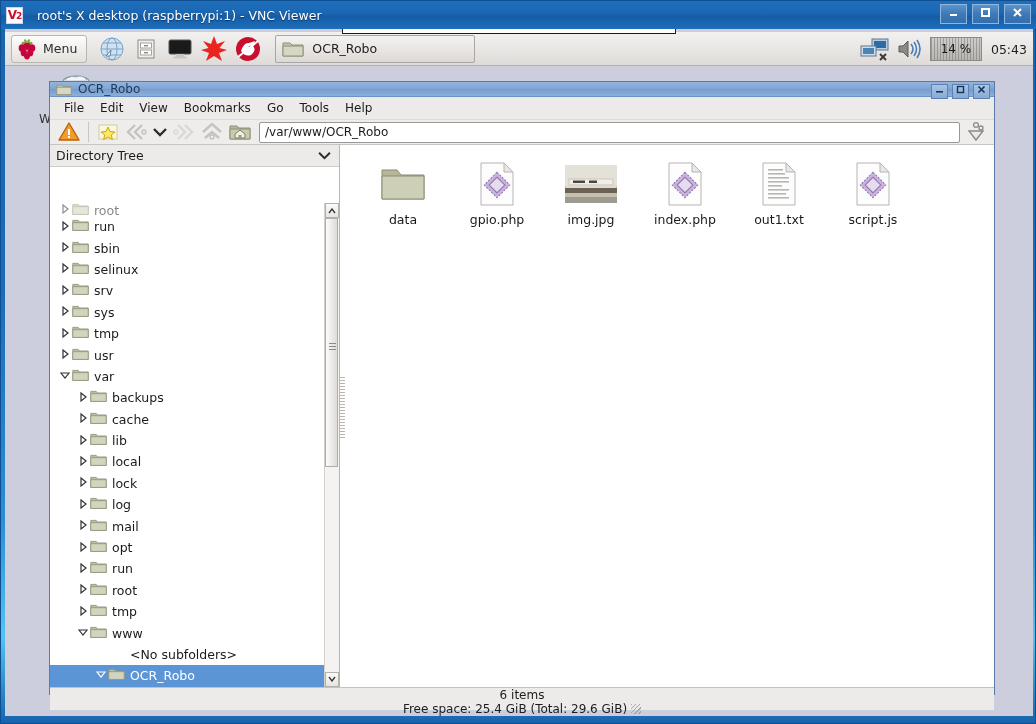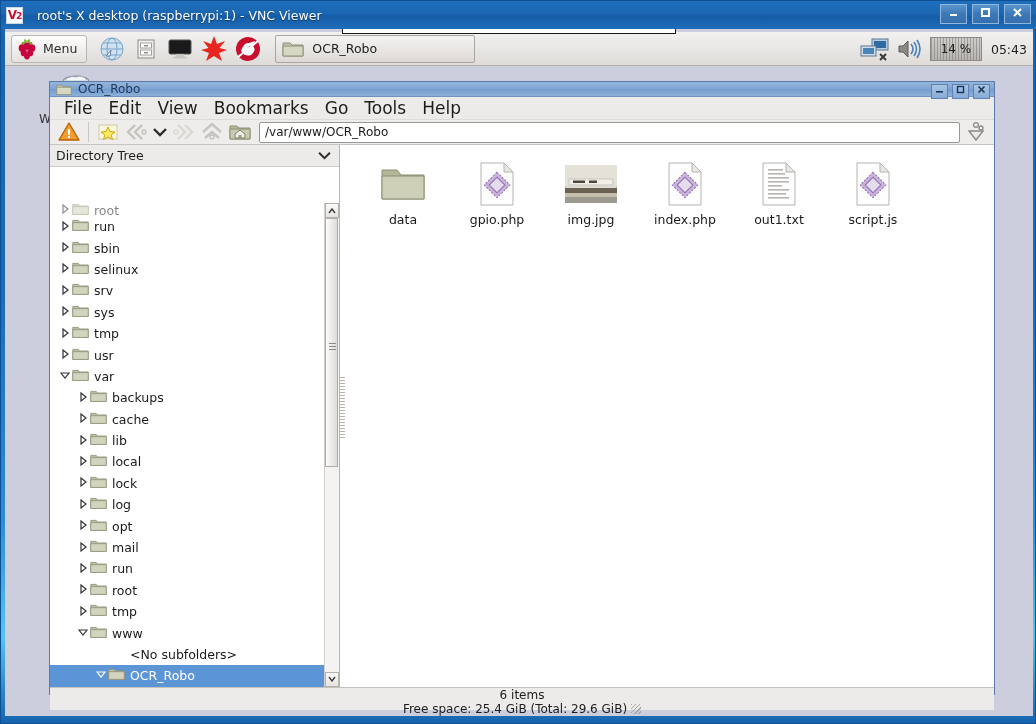--- a/index.html
+++ b/index.html
@@ -132,21 +132,21 @@
     background: linear-gradient(to bottom,#a9c5e4,#88aad4);
     border: 1px solid #5d81b4;
     color: #173456; font-size: 9px; line-height: 13px; text-align: center;
   }
   #fm-menubar {
     height: 23px; background: #ecebe9;
     display: flex; align-items: center; padding-left: 6px;
     border-bottom: 1px solid #dedcd8;
   }
   .menu-item {
-    font-size: 17px; color: #1c1c1c; padding: 12px 8px;
+    font-size: 12px; color: #1c1c1c; padding: 12px 8px;
   }
   #fm-toolbar {
     height: 31px; background: #eeedeb;
     display: flex; align-items: center; padding: 0 6px;
     border-bottom: 1px solid #c8c5c1; gap: 2px; text-align: center;
   }
   .tb-icon { width: 26px; height: 24px; display: flex; align-items: center; justify-content: center; }
   .tb-sep { width: 1px; height: 20px; background: #c9c6c2; margin: 0 4px; }
   #path-entry {
     flex: 1; height: 21px; background: #ffffff;
@@ -629,32 +629,32 @@
                 </div>
                 <div class="tree-row">
                   <span style="width: 26px; flex: 0 0 auto;"></span>
                   <span class="arrow"><svg width="9" height="10" viewBox="0 0 9 10">
                       <path d="M2 1 L7 5 L2 9 Z" fill="none" stroke="currentColor" stroke-width="1.2"></path>
                     </svg></span>
                   <span class="folder"><svg width="17" height="14" viewBox="0 0 22 18">
                       <path d="M1 3 H8 L10 5 H21 V16 H1 Z" fill="#bcbea3" stroke="#8e9078"></path>
                       <path d="M1 6 H21 V16 H1 Z" fill="#d2d4bd" stroke="#8e9078"></path>
                     </svg></span>
+                  <span>mail</span>
+                </div>
+                <div class="tree-row">
+                  <span style="width: 26px; flex: 0 0 auto;"></span>
+                  <span class="arrow"><svg width="9" height="10" viewBox="0 0 9 10">
+                      <path d="M2 1 L7 5 L2 9 Z" fill="none" stroke="currentColor" stroke-width="1.2"></path>
+                    </svg></span>
+                  <span class="folder"><svg width="17" height="14" viewBox="0 0 22 18">
+                      <path d="M1 3 H8 L10 5 H21 V16 H1 Z" fill="#bcbea3" stroke="#8e9078"></path>
+                      <path d="M1 6 H21 V16 H1 Z" fill="#d2d4bd" stroke="#8e9078"></path>
+                    </svg></span>
                   <span>opt</span>
-                </div>
-                <div class="tree-row">
-                  <span style="width: 26px; flex: 0 0 auto;"></span>
-                  <span class="arrow"><svg width="9" height="10" viewBox="0 0 9 10">
-                      <path d="M2 1 L7 5 L2 9 Z" fill="none" stroke="currentColor" stroke-width="1.2"></path>
-                    </svg></span>
-                  <span class="folder"><svg width="17" height="14" viewBox="0 0 22 18">
-                      <path d="M1 3 H8 L10 5 H21 V16 H1 Z" fill="#bcbea3" stroke="#8e9078"></path>
-                      <path d="M1 6 H21 V16 H1 Z" fill="#d2d4bd" stroke="#8e9078"></path>
-                    </svg></span>
-                  <span>mail</span>
                 </div>
                 <div class="tree-row">
                   <span style="width: 26px; flex: 0 0 auto;"></span>
                   <span class="arrow"><svg width="9" height="10" viewBox="0 0 9 10">
                       <path d="M2 1 L7 5 L2 9 Z" fill="none" stroke="currentColor" stroke-width="1.2"></path>
                     </svg></span>
                   <span class="folder"><svg width="17" height="14" viewBox="0 0 22 18">
                       <path d="M1 3 H8 L10 5 H21 V16 H1 Z" fill="#bcbea3" stroke="#8e9078"></path>
                       <path d="M1 6 H21 V16 H1 Z" fill="#d2d4bd" stroke="#8e9078"></path>
                     </svg></span>

